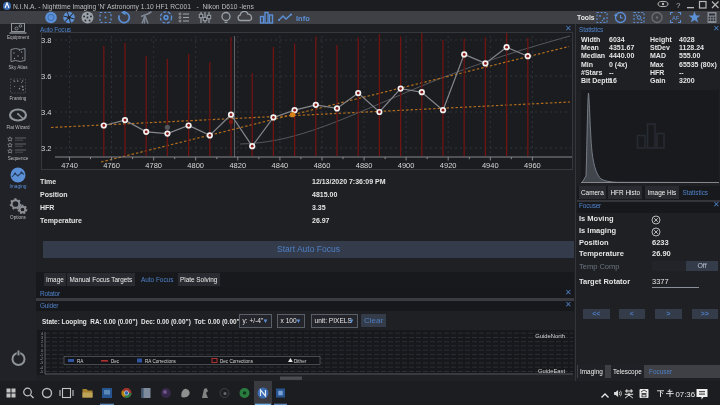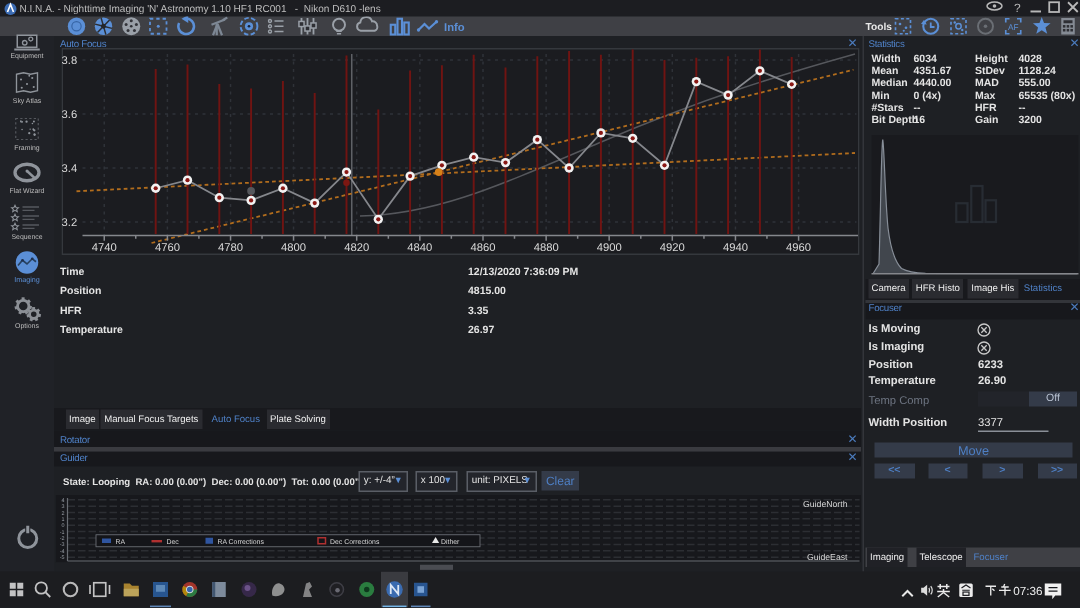--- a/index.html
+++ b/index.html
@@ -365,20 +365,21 @@
       <text x="10.5" y="10.6" fill="#d8d8d8" font-size="7.5" text-anchor="end" font-family="Liberation Sans">3.8</text>
     </svg>
 <div class="abs lbl" style="left:40px;top:177.5px;">Time</div>
 <div class="abs lbl" style="left:312px;top:177.5px;">12/13/2020 7:36:09 PM</div>
 <div class="abs lbl" style="left:40px;top:190.5px;">Position</div>
 <div class="abs lbl" style="left:312px;top:190.5px;">4815.00</div>
 <div class="abs lbl" style="left:40px;top:203.5px;">HFR</div>
 <div class="abs lbl" style="left:312px;top:203.5px;">3.35</div>
 <div class="abs lbl" style="left:40px;top:216.5px;">Temperature</div>
 <div class="abs lbl" style="left:312px;top:216.5px;">26.97</div>
+<div class="abs" style="left:43px;top:241px;width:531px;height:17px;background:#343c4c;color:#4e7fc4;font-size:8.5px;text-align:center;line-height:17px;">Start Auto Focus</div>
 <div class="abs" style="left:36px;top:272px;width:538px;height:15px;background:#18191d;"></div>
 <div class="abs tab" style="left:43.5px;top:273px;">Image</div>
 <div class="abs tab" style="left:67px;top:273px;">Manual Focus Targets</div>
 <div class="abs tab tabsel" style="left:138.5px;top:273px;color:#4f81c7;background:transparent;">Auto Focus</div>
 <div class="abs tab" style="left:177.5px;top:273px;">Plate Solving</div>
 <div class="abs" style="left:36px;top:287px;width:538px;height:10.5px;background:#17181c;"></div>
 <div class="abs pt" style="left:40px;top:288.5px;">Rotator</div>
 <div class="abs x" style="left:565px;top:288.5px;">✕</div>
 <div class="abs" style="left:36px;top:300.5px;width:538px;height:10px;background:#17181c;"></div>
 <div class="abs" style="left:36px;top:297.5px;width:538px;height:3px;background:#3a3b40;"></div>
@@ -472,35 +473,34 @@
 <div class="abs tab tabsel" style="left:680px;top:186px;color:#4f81c7;background:transparent;">Statistics</div>
 <div class="abs" style="left:577px;top:200px;width:143px;height:2px;background:#33353a;"></div>
 <div class="abs" style="left:577px;top:202px;width:143px;height:11px;background:#17181c;"></div>
 <div class="abs pt" style="left:579px;top:201px;">Focuser</div>
 <div class="abs x" style="left:713px;top:201px;">✕</div>
 <div class="abs lbl" style="left:579px;top:215px;font-size:7.5px;">Is Moving</div>
 <div class="abs lbl" style="left:579px;top:227px;font-size:7.5px;">Is Imaging</div>
 <div class="abs lbl" style="left:579px;top:238.5px;font-size:7.5px;">Position</div>
 <div class="abs lbl" style="left:579px;top:249.5px;font-size:7.5px;">Temperature</div>
 <div class="abs" style="left:579px;top:262px;font-size:7.5px;color:#6e7582;">Temp Comp</div>
-<div class="abs lbl" style="left:579px;top:278px;font-size:7.5px;">Width Position</div>
+<div class="abs lbl" style="left:579px;top:278px;font-size:7.5px;">Target Rotator</div>
 <svg class="abs" style="left:651;top:215;" width="10" height="10" viewBox="0 0 10 10">
       <circle cx="5" cy="5" r="4" fill="none" stroke="#c9c9c9" stroke-width="0.9"></circle>
       <path d="M3.2 3.2 L6.8 6.8 M6.8 3.2 L3.2 6.8" stroke="#c9c9c9" stroke-width="0.9"></path>
     </svg>
 <svg class="abs" style="left:651;top:227;" width="10" height="10" viewBox="0 0 10 10">
       <circle cx="5" cy="5" r="4" fill="none" stroke="#c9c9c9" stroke-width="0.9"></circle>
       <path d="M3.2 3.2 L6.8 6.8 M6.8 3.2 L3.2 6.8" stroke="#c9c9c9" stroke-width="0.9"></path>
     </svg>
 <div class="abs lbl" style="left:652px;top:238.5px;font-size:7.5px;">6233</div>
 <div class="abs lbl" style="left:652px;top:249.5px;font-size:7.5px;">26.90</div>
 <div class="abs" style="left:652px;top:261px;width:34px;height:10px;background:#22242a;"></div>
 <div class="abs" style="left:686px;top:261px;width:32px;height:10px;background:#343b49;color:#b9c2d2;font-size:7px;text-align:center;line-height:10px;">Off</div>
 <div class="abs" style="left:652px;top:276.5px;width:47px;height:10px;border-bottom:1px solid #8a8f98;color:#e4e4e4;font-size:7.5px;">3377</div>
-<div class="abs" style="left:583px;top:294.5px;width:132px;height:10px;background:#343b49;color:#4e7fc4;font-size:8.5px;text-align:center;line-height:10px;">Move</div>
 <div class="abs" style="left:583px;top:309px;width:26.5px;height:9.5px;background:#343b49;color:#4e7fc4;font-size:7px;font-weight:bold;text-align:center;line-height:9.5px;">&lt;&lt;</div>
 <div class="abs" style="left:618.5px;top:309px;width:26.5px;height:9.5px;background:#343b49;color:#4e7fc4;font-size:7px;font-weight:bold;text-align:center;line-height:9.5px;">&lt;</div>
 <div class="abs" style="left:655px;top:309px;width:26.5px;height:9.5px;background:#343b49;color:#4e7fc4;font-size:7px;font-weight:bold;text-align:center;line-height:9.5px;">&gt;</div>
 <div class="abs" style="left:691.5px;top:309px;width:26.5px;height:9.5px;background:#343b49;color:#4e7fc4;font-size:7px;font-weight:bold;text-align:center;line-height:9.5px;">&gt;&gt;</div>
 <div class="abs" style="left:577px;top:364.5px;width:143px;height:13px;background:#3f4045;"></div>
 <div class="abs tab" style="left:577.5px;top:364.5px;background:#202126;">Imaging</div>
 <div class="abs tab" style="left:610.5px;top:364.5px;background:#202126;">Telescope</div>
 <div class="abs tab tabsel" style="left:646.5px;top:364.5px;background:transparent;color:#4f81c7;">Focuser</div>
 <div class="abs" style="left:574.5px;top:24px;width:1.5px;height:357px;background:#33353a;"></div>
 <div class="abs" style="left:0;top:381px;width:720px;height:24px;background:#1c1d20;"></div>

